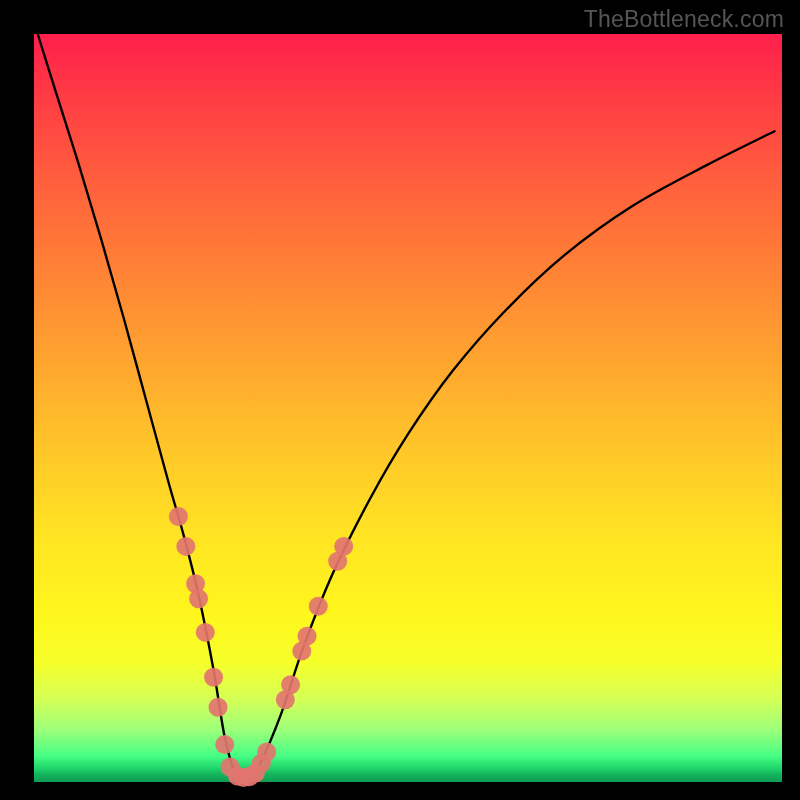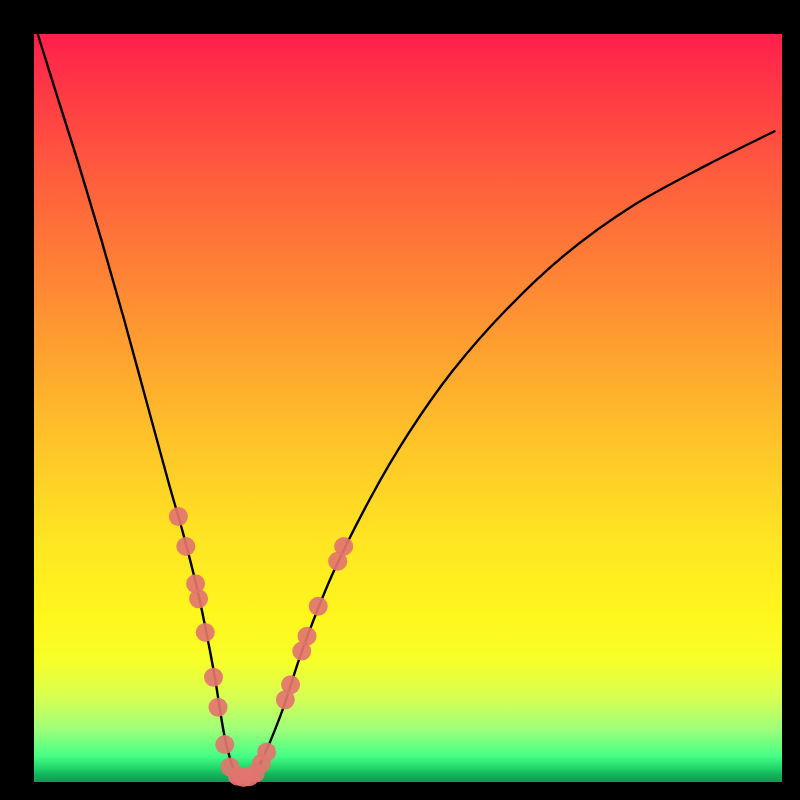--- a/index.html
+++ b/index.html
@@ -58,20 +58,21 @@
     top: 0;
     width: 748px;
     height: 748px;
     overflow: visible;
   }
 </style>
 </head>
 <body>
 
 <div class="outer">
+  <div class="watermark">TheBottleneck.com</div>
   <div class="plot">
     <svg class="curve" viewBox="0 0 748 748" preserveAspectRatio="none">
       <path id="curve-path" fill="none" stroke="#000000" stroke-width="2.4" stroke-linecap="round" d="M 3.74 0.00 C 6.86 9.97, 15.58 38.02, 22.44 59.84 C 29.30 81.66, 37.40 106.59, 44.88 130.90 C 52.36 155.21, 59.84 180.14, 67.32 205.70 C 74.80 231.26, 82.28 257.44, 89.76 284.24 C 97.24 311.04, 104.72 339.09, 112.20 366.52 C 119.68 393.95, 128.41 426.36, 134.64 448.80 C 140.87 471.24, 144.61 482.46, 149.60 501.16 C 154.59 519.86, 159.57 538.56, 164.56 561.00 C 169.55 583.44, 175.16 612.11, 179.52 635.80 C 183.88 659.49, 187.00 685.67, 190.74 703.12 C 194.48 720.57, 198.22 733.66, 201.96 740.52 C 205.70 747.38, 209.44 745.51, 213.18 744.26 C 216.92 743.01, 218.79 743.64, 224.40 733.04 C 230.01 722.44, 239.36 700.63, 246.84 680.68 C 254.32 660.73, 260.55 637.05, 269.28 613.36 C 278.01 589.67, 287.98 563.49, 299.20 538.56 C 310.42 513.63, 324.13 486.82, 336.60 463.76 C 349.07 440.70, 360.29 421.37, 374.00 400.18 C 387.71 378.99, 402.67 357.17, 418.88 336.60 C 435.09 316.03, 452.54 296.08, 471.24 276.76 C 489.94 257.44, 509.89 238.11, 531.08 220.66 C 552.27 203.21, 574.71 187.00, 598.40 172.04 C 622.09 157.08, 649.51 143.37, 673.20 130.90 C 696.89 118.43, 729.30 102.85, 740.52 97.24"></path>
       <g id="markers">
           <circle cx="144.36" cy="482.46" r="9.5" fill="#e2756f" stroke="#c55a55" stroke-width="0" fill-opacity="0.92"></circle>
           <circle cx="151.84" cy="512.38" r="9.5" fill="#e2756f" stroke="#c55a55" stroke-width="0" fill-opacity="0.92"></circle>
           <circle cx="161.57" cy="549.78" r="9.5" fill="#e2756f" stroke="#c55a55" stroke-width="0" fill-opacity="0.92"></circle>
           <circle cx="164.56" cy="564.74" r="9.5" fill="#e2756f" stroke="#c55a55" stroke-width="0" fill-opacity="0.92"></circle>
           <circle cx="171.29" cy="598.40" r="9.5" fill="#e2756f" stroke="#c55a55" stroke-width="0" fill-opacity="0.92"></circle>
           <circle cx="179.52" cy="643.28" r="9.5" fill="#e2756f" stroke="#c55a55" stroke-width="0" fill-opacity="0.92"></circle>

